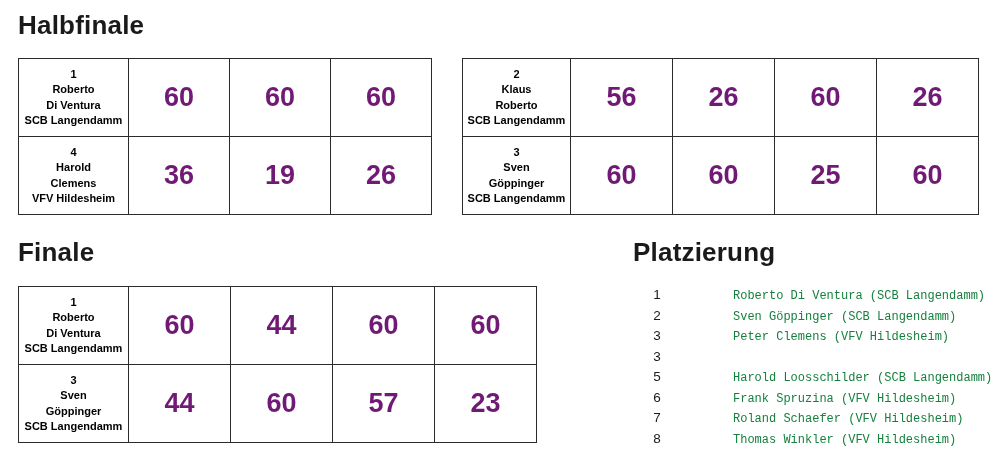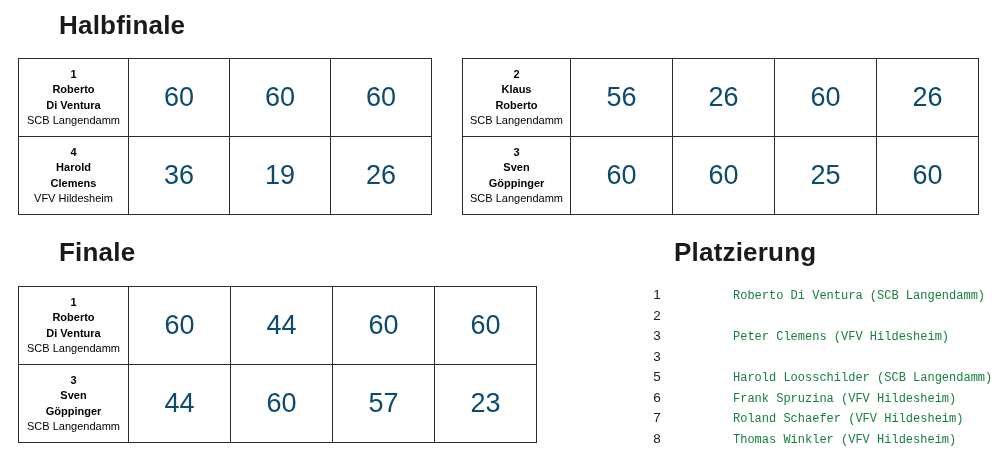--- a/index.html
+++ b/index.html
@@ -19,21 +19,20 @@
   
   .section-heading {
     position: absolute;
     font-family: "Liberation Sans", sans-serif;
     font-weight: bold;
     font-size: 26px;
     line-height: 30px;
     letter-spacing: 0.2px;
     color: #1a1a1a;
     white-space: nowrap;
-    margin-left: 41px;
   }
   #heading-halbfinale { left: 18px; top: 10px; }
   #heading-finale     { left: 18px; top: 237px; }
   #heading-platzierung{ left: 633px; top: 237px; text-align: right; }
 
   
   .match-table {
     position: absolute;
     border-collapse: collapse;
     table-layout: fixed;
@@ -53,28 +52,28 @@
     line-height: 15.5px;
     color: #000000;
     padding: 3px 0 3px 0;
     white-space: nowrap;
   }
   .player-cell .p-line {
     display: block;
     white-space: nowrap;
   }
   .player-cell .p-seed { font-weight: bold; }
-  .player-cell .p-club { font-weight: normal; }
+  .player-cell .p-club { font-weight: bold; }
   .score-cell {
     text-align: center;
     font-family: "Liberation Sans", sans-serif;
-    font-weight: normal;
+    font-weight: bold;
     font-size: 27px;
     line-height: 1;
-    color: #0c4a6e;
+    color: #701a75;
   }
 
   
   #table-hf-left   { left: 18px;  top: 58px; }
   #table-hf-right  { left: 462px; top: 58px; }
   #table-finale    { left: 18px;  top: 286px; }
 
   
   .col-name-l { width: 110px; }
   .col-name-r { width: 108px; }
@@ -230,20 +229,21 @@
 
 <div class="section-heading" id="heading-platzierung">Platzierung</div>
 
 <div id="placement-list">
   <div class="placement-row">
     <span class="placement-rank">1</span>
     <span class="placement-name">Roberto Di Ventura (SCB Langendamm)</span>
   </div>
   <div class="placement-row">
     <span class="placement-rank">2</span>
+    <span class="placement-name">Sven Göppinger (SCB Langendamm)</span>
   </div>
   <div class="placement-row">
     <span class="placement-rank">3</span>
     <span class="placement-name">Peter Clemens (VFV Hildesheim)</span>
   </div>
   <div class="placement-row">
     <span class="placement-rank">3</span>
   </div>
   <div class="placement-row">
     <span class="placement-rank">5</span>

